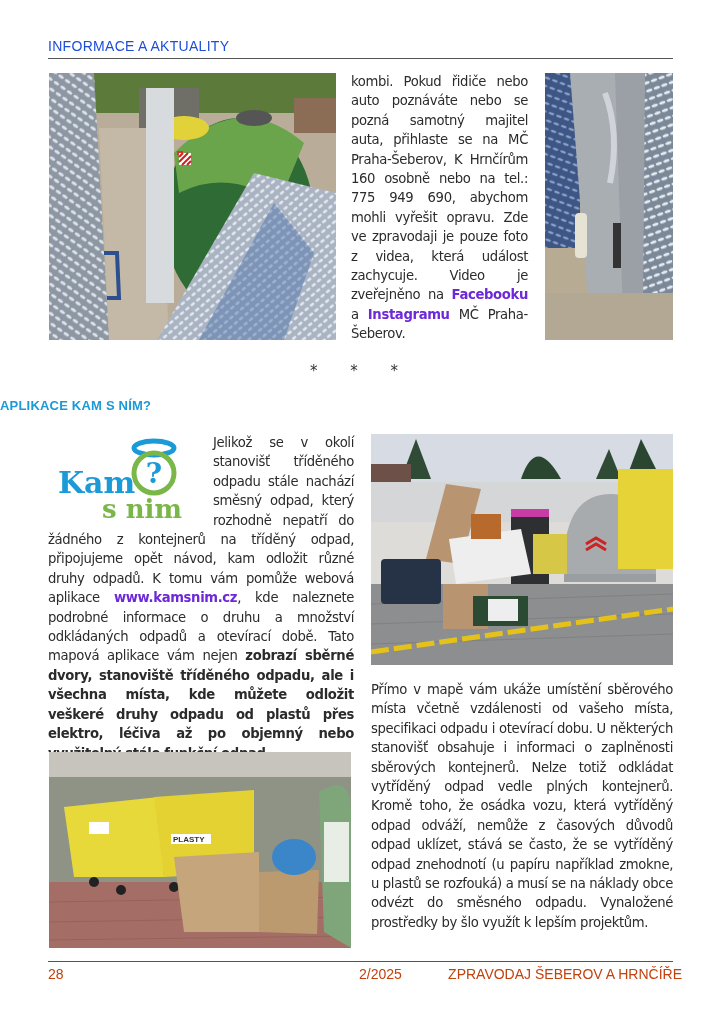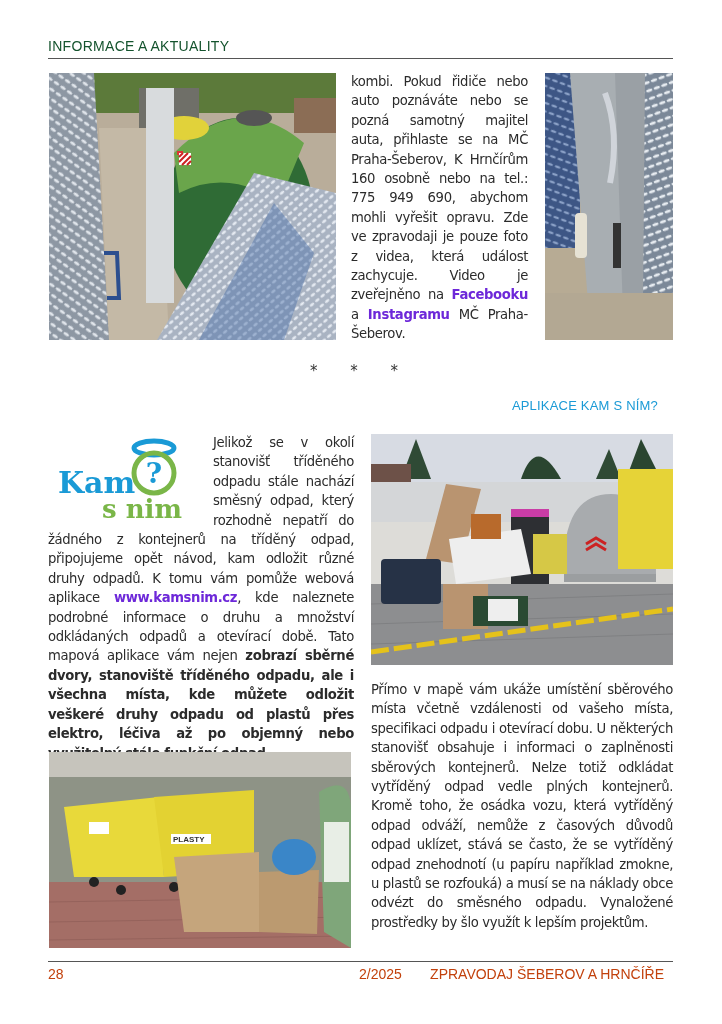--- a/index.html
+++ b/index.html
@@ -1,26 +1,26 @@
 <!DOCTYPE html>
 <html><head>
 <meta charset="utf-8">
 <style>
   html, body { margin:0; padding:0; background:#fff; }
   body { width:722px; height:1024px; position:relative; overflow:hidden;
     font-family:"DejaVu Sans", sans-serif; color:#2a2a2a; }
   .abs { position:absolute; }
-  .header-title { left:48px; top:38px; font-size:14px; letter-spacing:0.3px; color:#14532d; font-family:"Liberation Sans", sans-serif; }
+  .header-title { left:48px; top:38px; font-size:14px; letter-spacing:0.3px; color:#1d4ed8; font-family:"Liberation Sans", sans-serif; }
   .rule { left:48px; width:625px; height:1px; background:#555; }
   .photo { position:absolute; overflow:hidden; }
   .col-text { font-size:13.2px; line-height:19.4px; text-align:justify; color:#2b2b2b; font-family:"DejaVu Sans", sans-serif; letter-spacing:-0.35px; }
   .col-text b { font-weight:bold; }
   .link { color:#6d28d9; font-weight:bold; }
   .stars { left:0; width:722px; top:362px; text-align:center; font-size:15px; letter-spacing:14px; color:#333; }
-  .section-title { left:0; width:658px; top:398px; text-align:right; font-size:13px; font-weight:normal; color:#1a9ad6; font-family:"Liberation Sans", sans-serif; letter-spacing:0.2px; }
+  .section-title { left:0; width:658px; top:398px; text-align:left; font-size:13px; font-weight:bold; color:#1a9ad6; font-family:"Liberation Sans", sans-serif; letter-spacing:0.2px; }
   .footer { top:966px; font-size:14px; color:#c2410c; font-family:"Liberation Sans", sans-serif; }
 </style>
 </head>
 <body>
 
 <div class="abs header-title">INFORMACE A AKTUALITY</div>
 <div class="abs rule" style="top:58px;"></div>
 
 <div class="photo" style="left:49px; top:73px; width:287px; height:267px;">
   <svg width="287" height="267" viewBox="0 0 287 267">
@@ -158,13 +158,13 @@
     <path d="M270 40 Q302 20 302 60 L302 196 L275 180 Z" fill="#7fa67a"></path>
     <rect x="275" y="70" width="25" height="60" fill="#e8eee6"></rect>
   </svg>
 </div>
 
 <div class="abs col-text" style="left:371px; top:680px; width:302px;">Přímo v mapě vám ukáže umístění sběrového místa včetně vzdálenosti od vašeho místa, specifikaci odpadu i otevírací dobu. U některých stanovišť obsahuje i informaci o zaplněnosti sběrových kontejnerů. Nelze totiž odkládat vytříděný odpad vedle plných kontejnerů. Kromě toho, že osádka vozu, která vytříděný odpad odváží, nemůže z časových důvodů odpad uklízet, stává se často, že se vytříděný odpad znehodnotí (u papíru například zmokne, u plastů se rozfouká) a musí se na náklady obce odvézt do směsného odpadu. Vynaložené prostředky by šlo využít k lepším projektům.</div>
 
 <div class="abs rule" style="top:961px;"></div>
 <div class="abs footer" style="left:48px;">28</div>
 <div class="abs footer" style="left:337px;margin-left:22px;">2/2025</div>
-<div class="abs footer" style="right:58px;">ZPRAVODAJ ŠEBEROV A HRNČÍŘE</div>
+<div class="abs footer" style="right:40px;">ZPRAVODAJ ŠEBEROV A HRNČÍŘE</div>
 
 </body></html>

